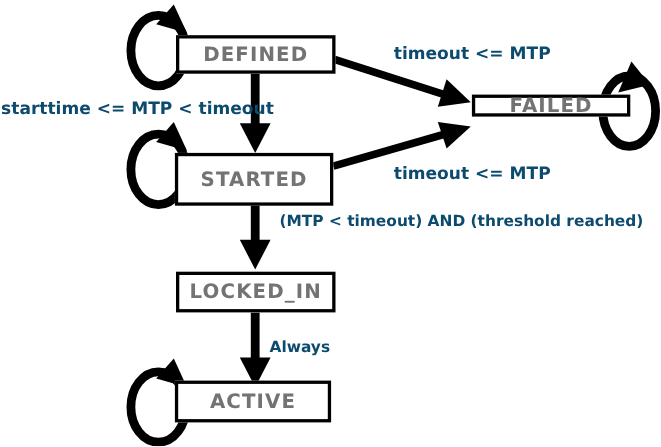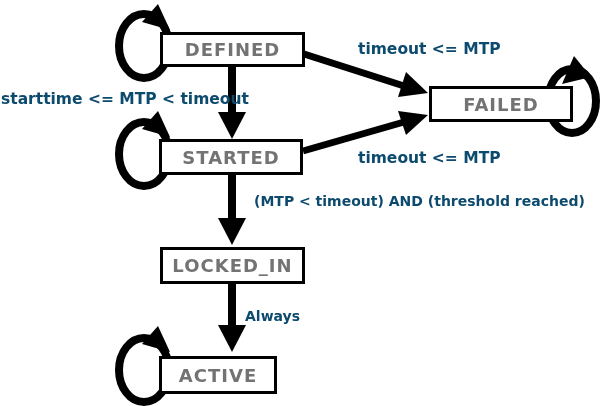--- a/index.html
+++ b/index.html
@@ -93,27 +93,27 @@
     </g>
 
     <g>
       <line x1="303" y1="151" x2="404" y2="122" stroke="#000000" stroke-width="7"></line>
       <polygon points="428,115 406,135 398,111" fill="#000000"></polygon>
     </g>
   </svg>
 
   <div class="state-box" style="left:160px; top:32px; width:145px; height:35px;">DEFINED</div>
 
-  <div class="state-box" style="left:429px; top:86px; width:144px; height:36px;">FAILED</div>
+  <div class="state-box" style="left:429px; top:86px; width:144px; height:20px;">FAILED</div>
 
-  <div class="state-box" style="left:159px; top:139px; width:144px; height:36px;">STARTED</div>
+  <div class="state-box" style="left:159px; top:139px; width:144px; height:48px;">STARTED</div>
 
   <div class="state-box" style="left:160px; top:247px; width:145px; height:37px;">LOCKED_IN</div>
 
-  <div class="state-box" style="left:159px; top:356px; width:118px; height:38px;">ACTIVE</div>
+  <div class="state-box" style="left:159px; top:346px; width:142px; height:38px;">ACTIVE</div>
 
   <div class="edge-label lbl-15" style="left:1px; top:90px;">starttime &lt;= MTP &lt; timeout</div>
 
   <div class="edge-label lbl-15" style="left:358px; top:40px;">timeout &lt;= MTP</div>
 
   <div class="edge-label lbl-15" style="left:358px; top:149px;">timeout &lt;= MTP</div>
 
   <div class="edge-label lbl-14" style="left:254px; top:193px;">(MTP &lt; timeout) AND (threshold reached)</div>
 
   <div class="edge-label lbl-14" style="left:245px; top:308px;">Always</div>

